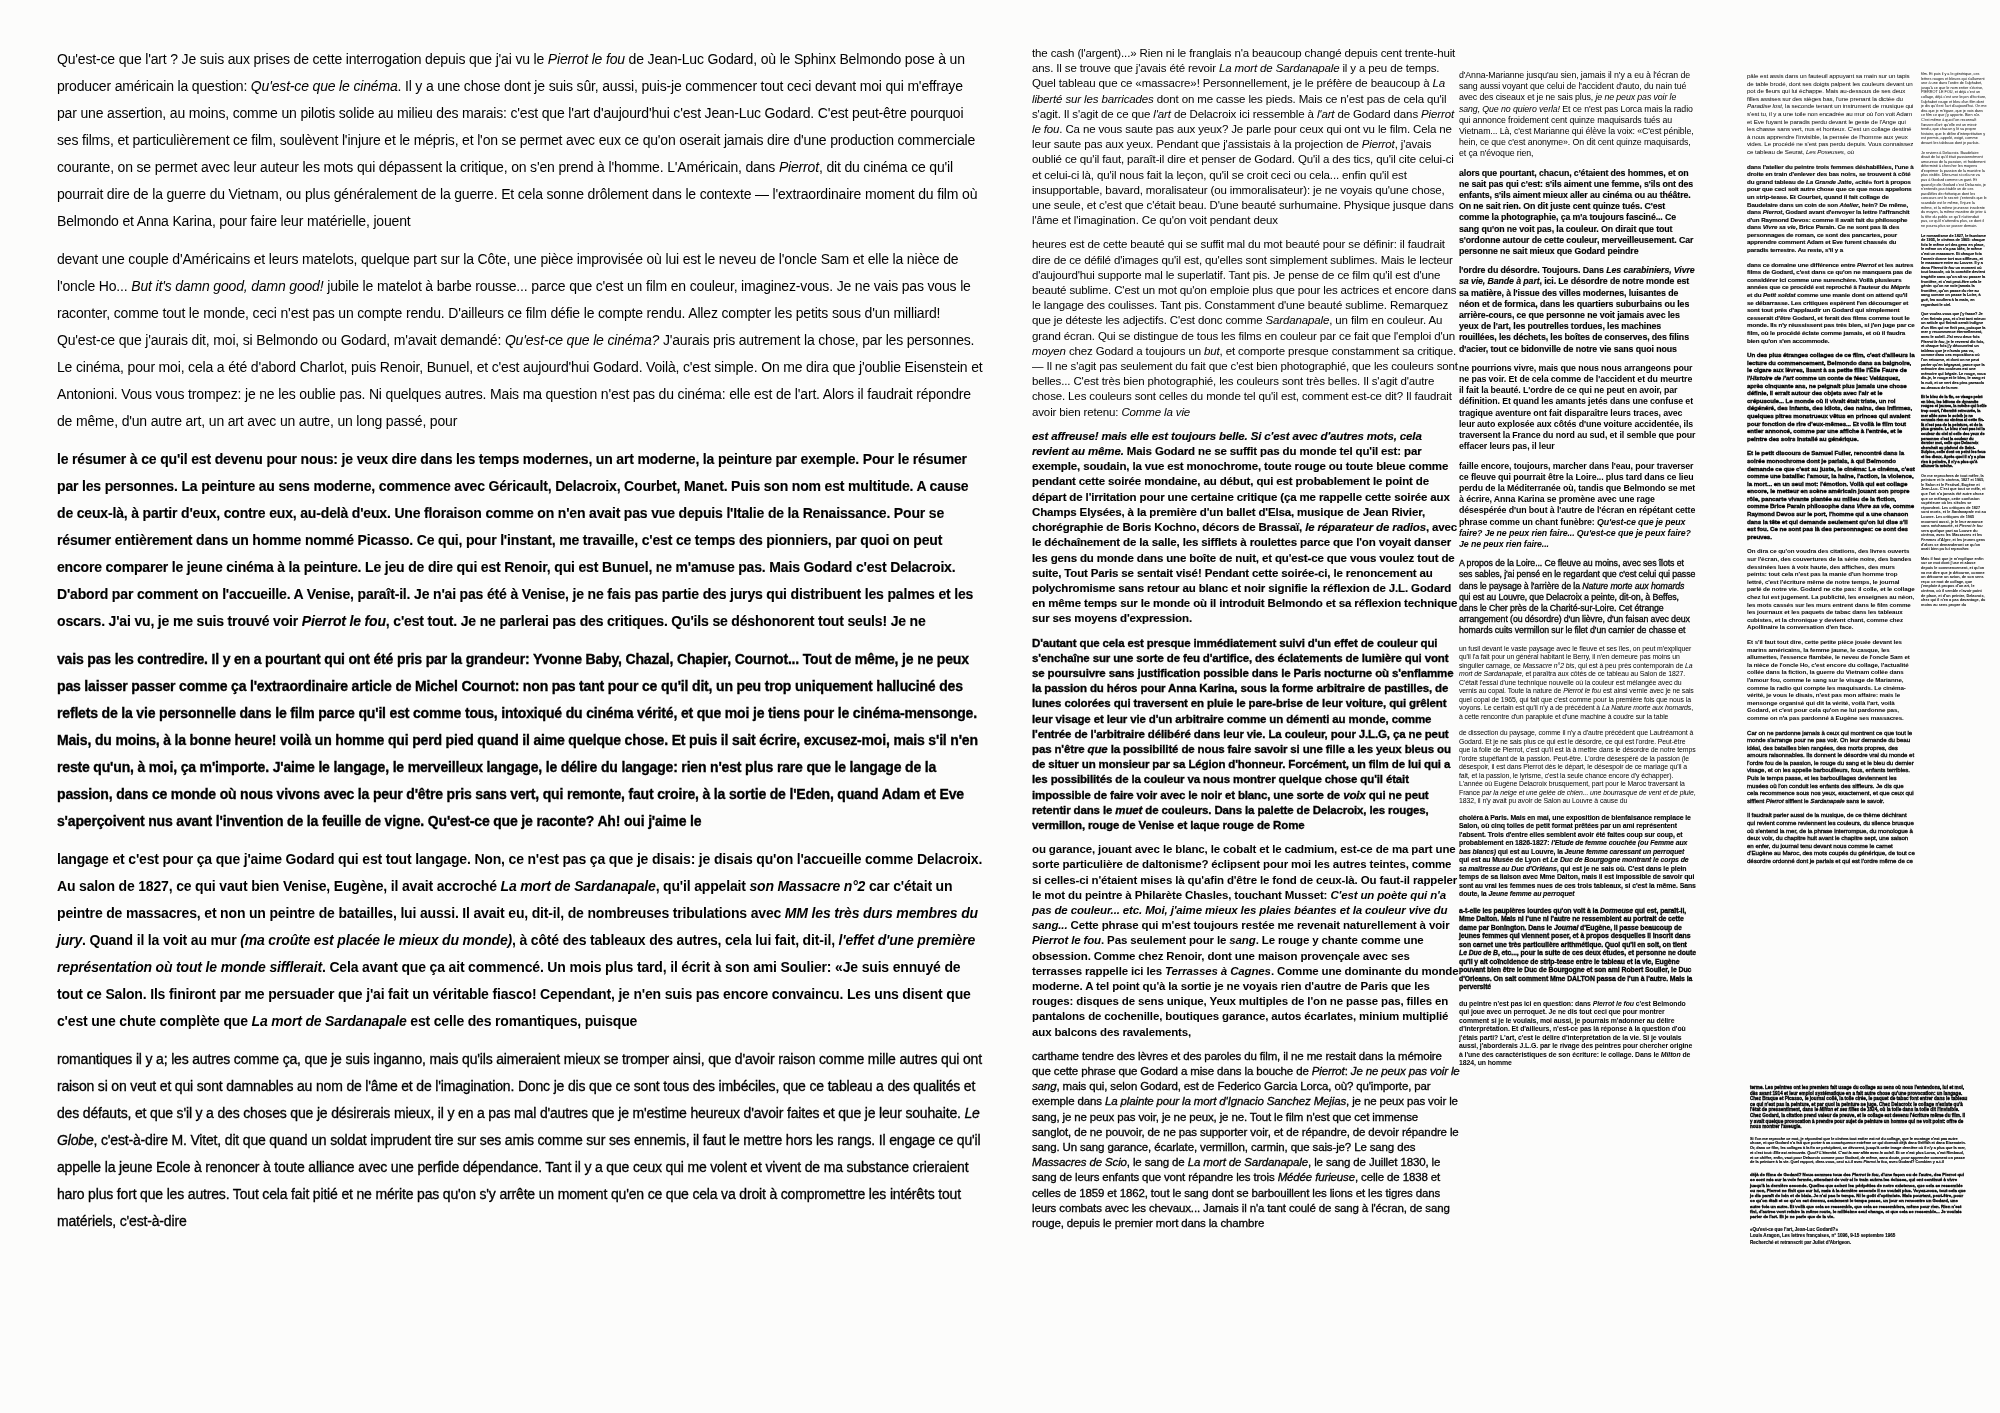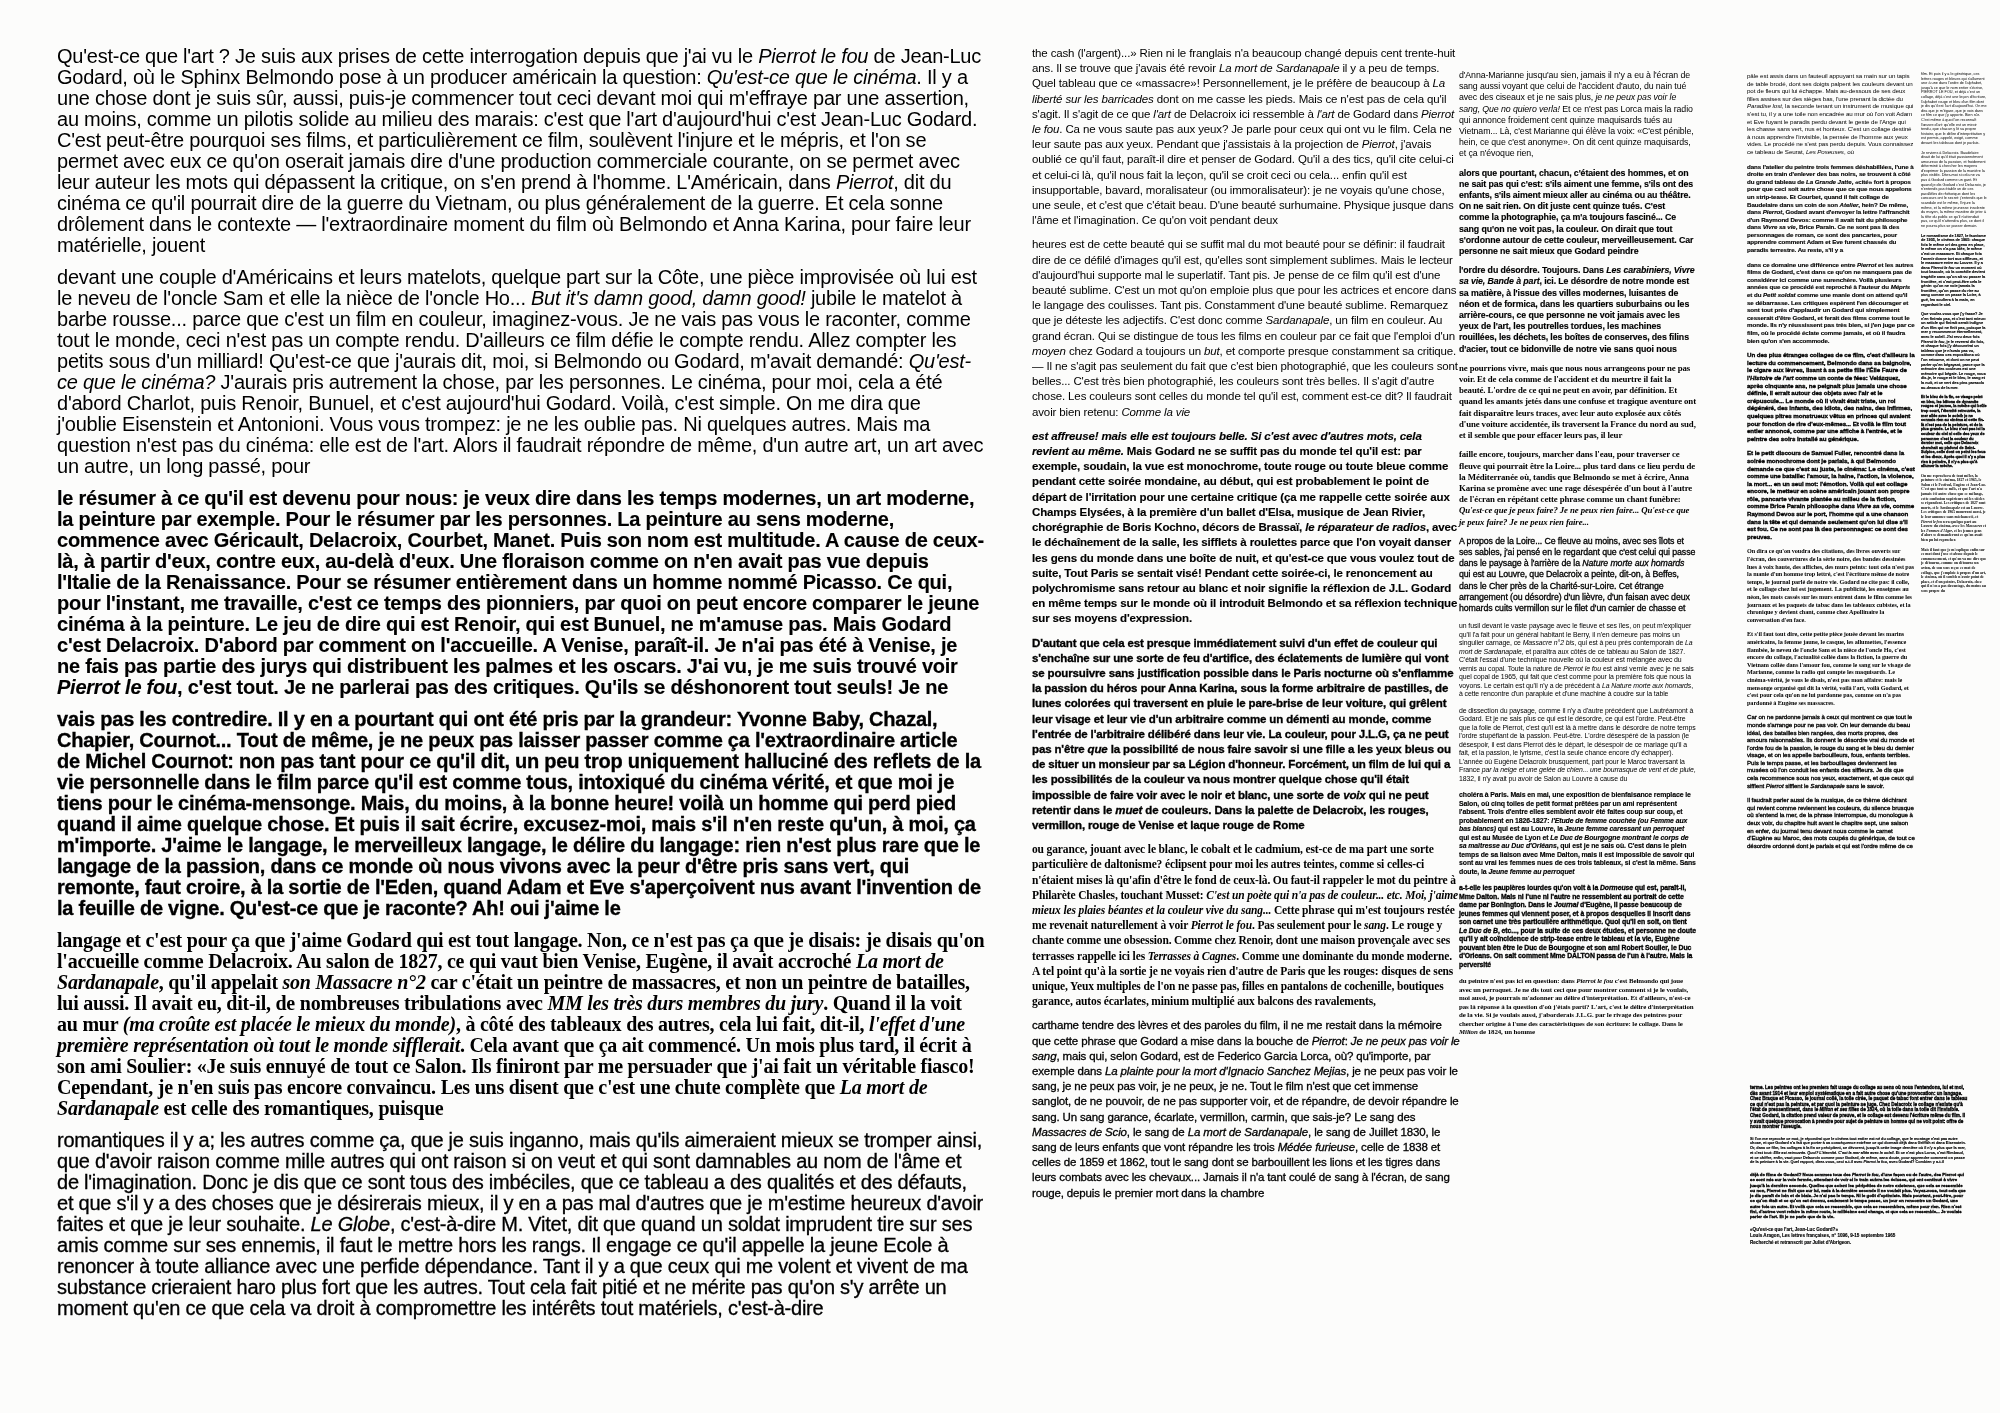--- a/index.html
+++ b/index.html
@@ -8,25 +8,25 @@
     background:#fcfcfb;color:#000;
     font-family:"Liberation Sans","DejaVu Sans",sans-serif;
     -webkit-font-smoothing:antialiased;
   }
   .col{position:absolute;text-align:left;hyphens:auto;-webkit-hyphens:auto;}
   .para{margin:0 0 10px 0;letter-spacing:-0.012em;}
   
   .w1{font-weight:400;}
   .w2{font-weight:700;-webkit-text-stroke:0.14px #000;}
   .w3{font-weight:700;-webkit-text-stroke:0.32px #000;}
-  .w4{font-weight:700;font-family:Liberation Serif, serif;}
+  .w4{font-weight:700;}
   .w5{font-weight:400;-webkit-text-stroke:0.3px #000;}
   .it{font-style:italic;}
   
-  .col-left{left:57px;top:46px;width:928px;font-size:20px;line-height:21px;}
+  .col-left{left:57px;top:46px;width:928px;font-size:14px;line-height:27px;}
   .col-left .para{margin-bottom:11px;}
   .col-a{left:1032px;top:46px;width:428px;font-size:11.5px;line-height:15.2px;}
   .col-a .para{margin-bottom:9px;}
   .col-b{left:1459px;top:70px;width:237px;font-size:8.8px;line-height:11.2px;}
   .col-b .para{margin-bottom:8px;}
   .col-b .small{font-size:6.9px;line-height:8.5px;}
   .col-c{left:1747px;top:72px;width:168px;font-size:6.2px;line-height:7.6px;}
   .col-c .para{margin-bottom:7px;}
   .col-d{left:1921px;top:72px;width:66px;font-size:3.8px;line-height:4.6px;}
   .col-d .para{margin-bottom:5px;letter-spacing:0;}

